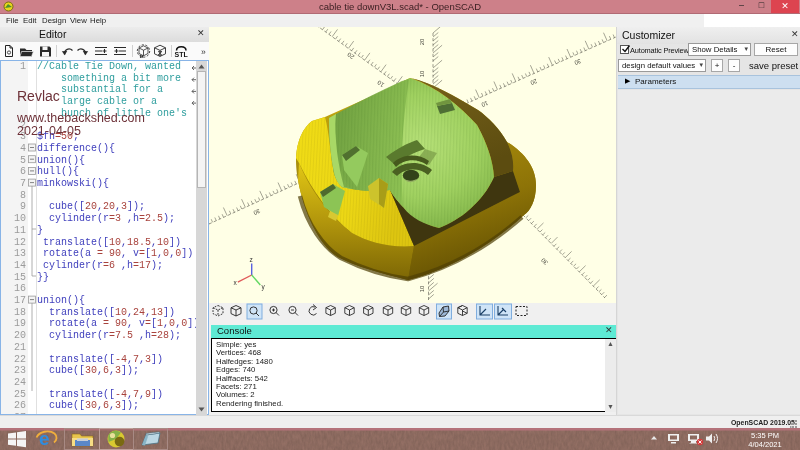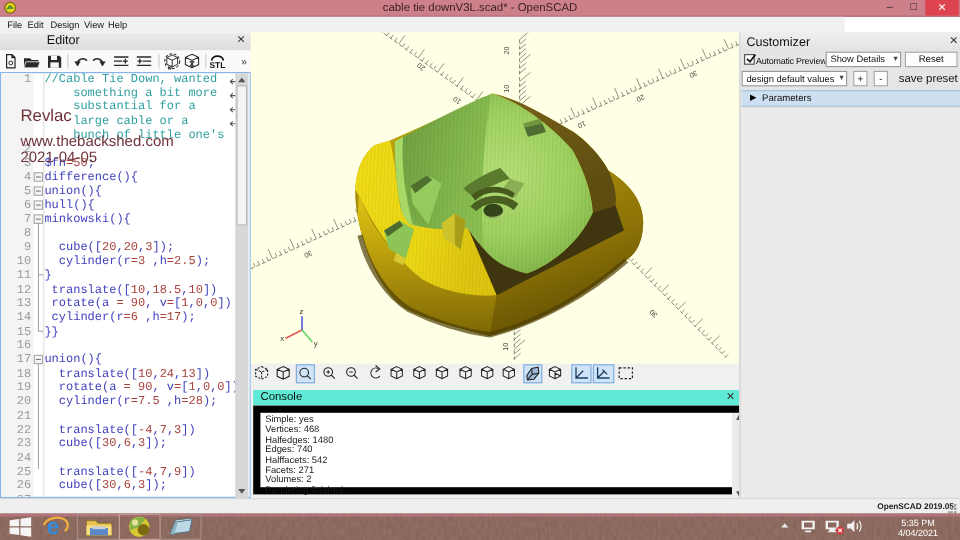--- a/index.html
+++ b/index.html
@@ -36,21 +36,21 @@
 
 
 #viewport { left:209px; top:27px; width:409px; height:276px; background:#ffffe6; }
 #vtoolbar { left:209px; top:303px; width:409px; height:17px; background:#f0f0f0; }
 
 
 #consoledock { left:209px; top:320px; width:409px; height:95px; background:#f0f0f0; }
 #conhead { left:2px; top:5px; width:405px; height:13px; background:#5eead4; font-size:9.5px; color:#111; }
 #conhead .t { position:absolute; left:6px; top:0px; }
 #conhead .x { position:absolute; left:394px; top:0; font-size:9px; color:#333; }
-#conbody { left:2px; top:18px; width:405px; height:74px; background:#fff; border:6px solid #000000; font-size:7.8px; line-height:8.4px; color:#1a1a1a;padding-left:32px; }
+#conbody { left:2px; top:18px; width:405px; height:74px; background:#fff; border:1px solid #000000; font-size:7.8px; line-height:8.4px; color:#1a1a1a;padding-left:32px; }
 #context { position:absolute; left:4px; top:2px; }
 #conscroll { position:absolute; left:393px; top:0px; width:11px; height:73px; background:#ececec; }
 .sbarrow { position:absolute; font-size:7px; color:#555; }
 
 
 #customizer { left:616px; top:27px; width:184px; height:388px; background:#e5e5e5; border-left:1px solid #d5d5d5; }
 #cuhead { left:0; top:0; width:184px; height:17px; background:linear-gradient(#efefef,#e2e2e2); font-size:10.5px; color:#111; }
 #cuhead .t { position:absolute; left:5px; top:2px; }
 #cuhead .x { position:absolute; left:174px; top:2px; font-size:9px; color:#333; }
 .cubtn { position:absolute; background:#fdfdfd; border:1px solid #a7a7a7; font-size:8px; color:#111; text-align:center; }

